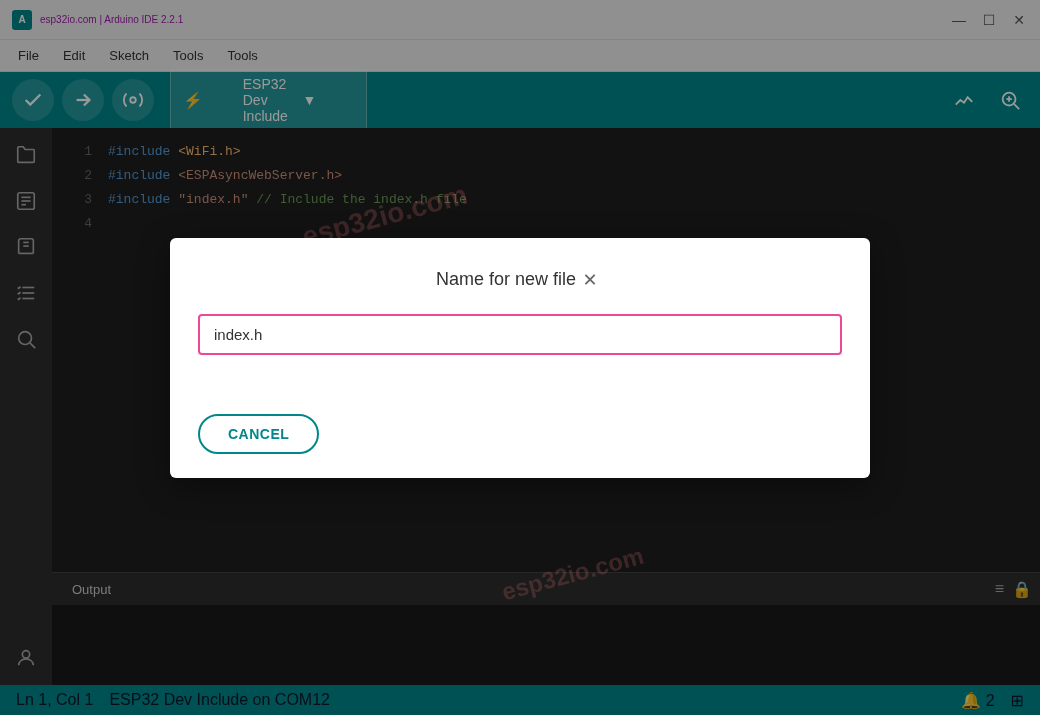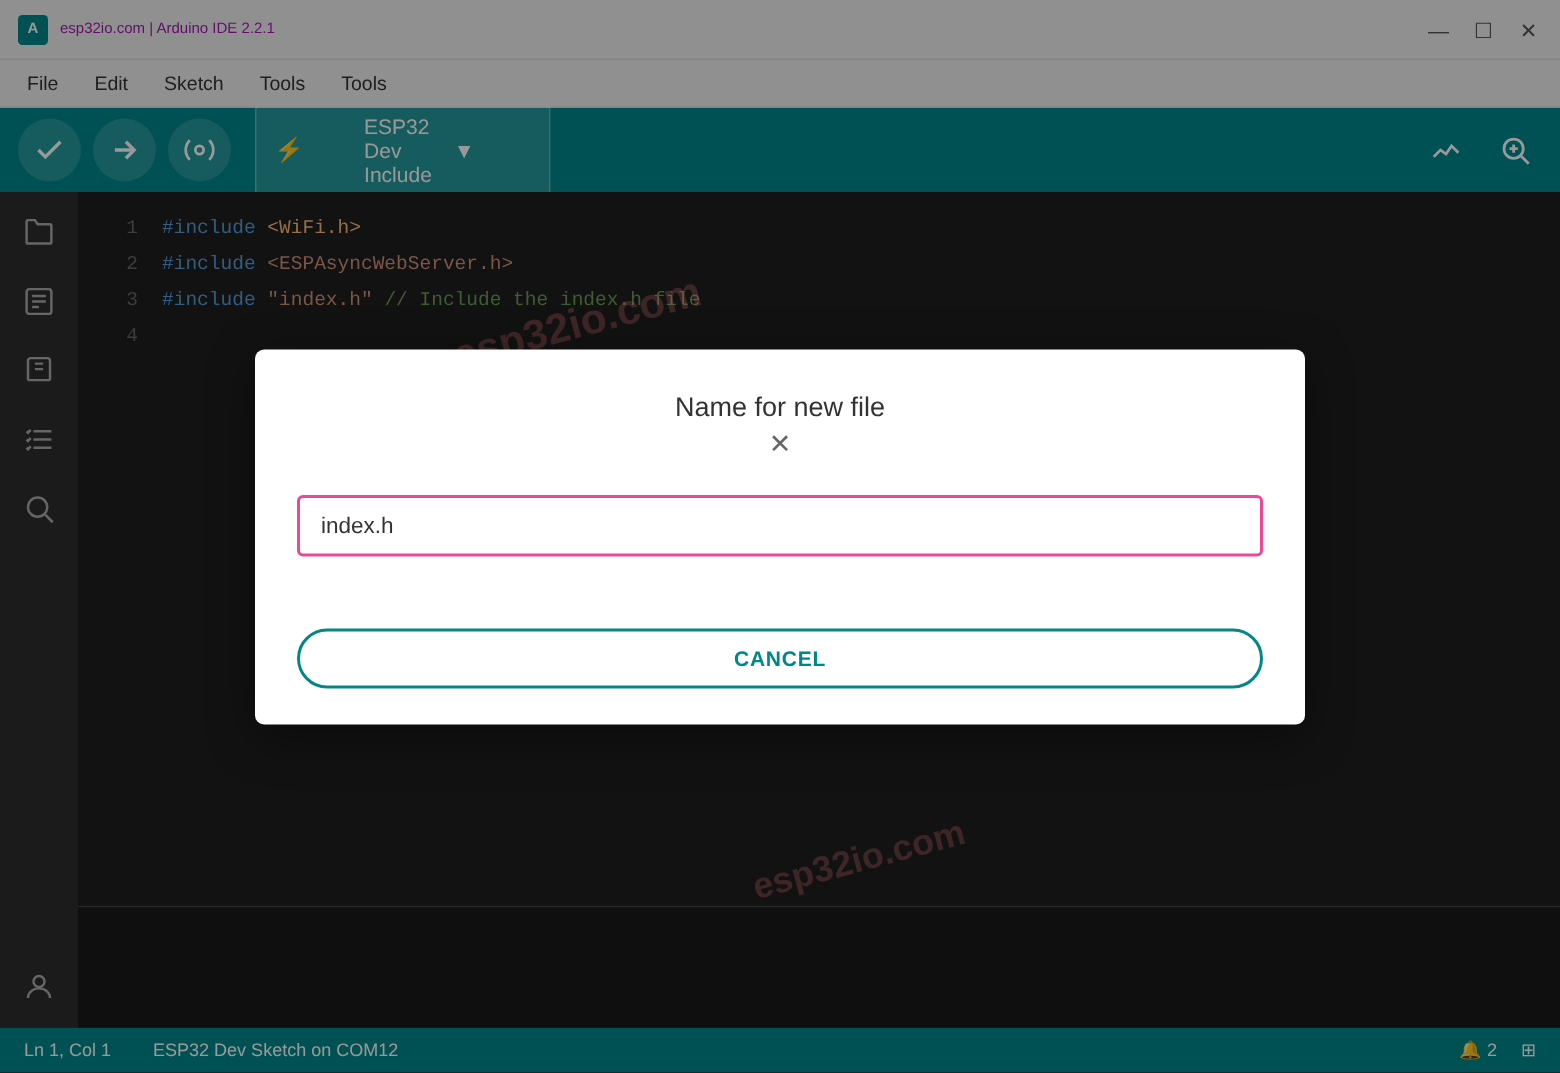--- a/index.html
+++ b/index.html
@@ -231,23 +231,23 @@
       cursor: pointer;
     }
 
     
     .status-bar {
       background: #00878a;
       height: 30px;
       display: flex;
       align-items: center;
       padding: 0 16px;
-      color: #ffffff;
-      font-size: 12px;
-      gap: 28px;
+      color: #0f172a;
+      font-size: 16px;
+      gap: 16px;
     }
     .status-right {
       margin-left: auto;
       display: flex; gap: 16px; align-items: center;
     }
 
     
     .overlay {
       position: absolute;
       top: 0; left: 0;
@@ -268,22 +268,21 @@
       min-height: 240px;
       box-shadow: 0 8px 32px rgba(0,0,0,0.4);
       position: relative;
       display: flex;
       flex-direction: column;
       gap: 20px;
     }
     .dialog-header {
       display: flex;
       align-items: center;
-      justify-content: flex-start;
-      flex-direction: column;
+      justify-content: center;
     }
     .dialog-title {
       font-size: 18px;
       color: #333;
       font-weight: 400;
     }
     .dialog-close {
       color: #666;
       font-size: 18px;
       cursor: pointer;
@@ -298,21 +297,20 @@
       font-size: 15px;
       color: #333;
       outline: none;
       width: 100%;
     }
     .dialog-buttons {
       display: flex;
       justify-content: space-between;
       gap: 12px;
       margin-top: 8px;
-      flex-direction: column;
     }
     .btn-cancel {
       border: 2px solid #00878a;
       background: white;
       color: #00878a;
       padding: 10px 28px;
       border-radius: 24px;
       font-size: 14px;
       font-weight: 600;
       cursor: pointer;
@@ -483,29 +481,36 @@
           <span class="code-comment">// Include the index.h file</span>
         </span>
       </div>
       <div class="code-line">
         <span class="line-num">4</span>
         <span></span>
       </div>
     </div>
 
     <div class="output-area">
+      <div class="output-tabs">
+        <div class="output-tab">Output</div>
+        <div class="output-toolbar-right">
+          <div class="output-icon">≡</div>
+          <div class="output-icon">🔒</div>
+        </div>
+      </div>
       <div class="output-content" style="background:#1a1a1a;">
       </div>
     </div>
   </div>
 </div>
 
 <div class="status-bar">
   <span>Ln 1, Col 1</span>
-  <span>ESP32 Dev Sketch on COM12</span>
+  <span>ESP32 Dev Include on COM12</span>
   <div class="status-right">
     <span>🔔 2</span>
     <span>⊞</span>
   </div>
 </div>
 
 <div class="overlay">
 
   <div class="watermark" style="top:200px; left:300px; font-size:28px;">esp32io.com</div>
   <div class="watermark" style="top:560px; left:500px; font-size:24px;">esp32io.com</div>

